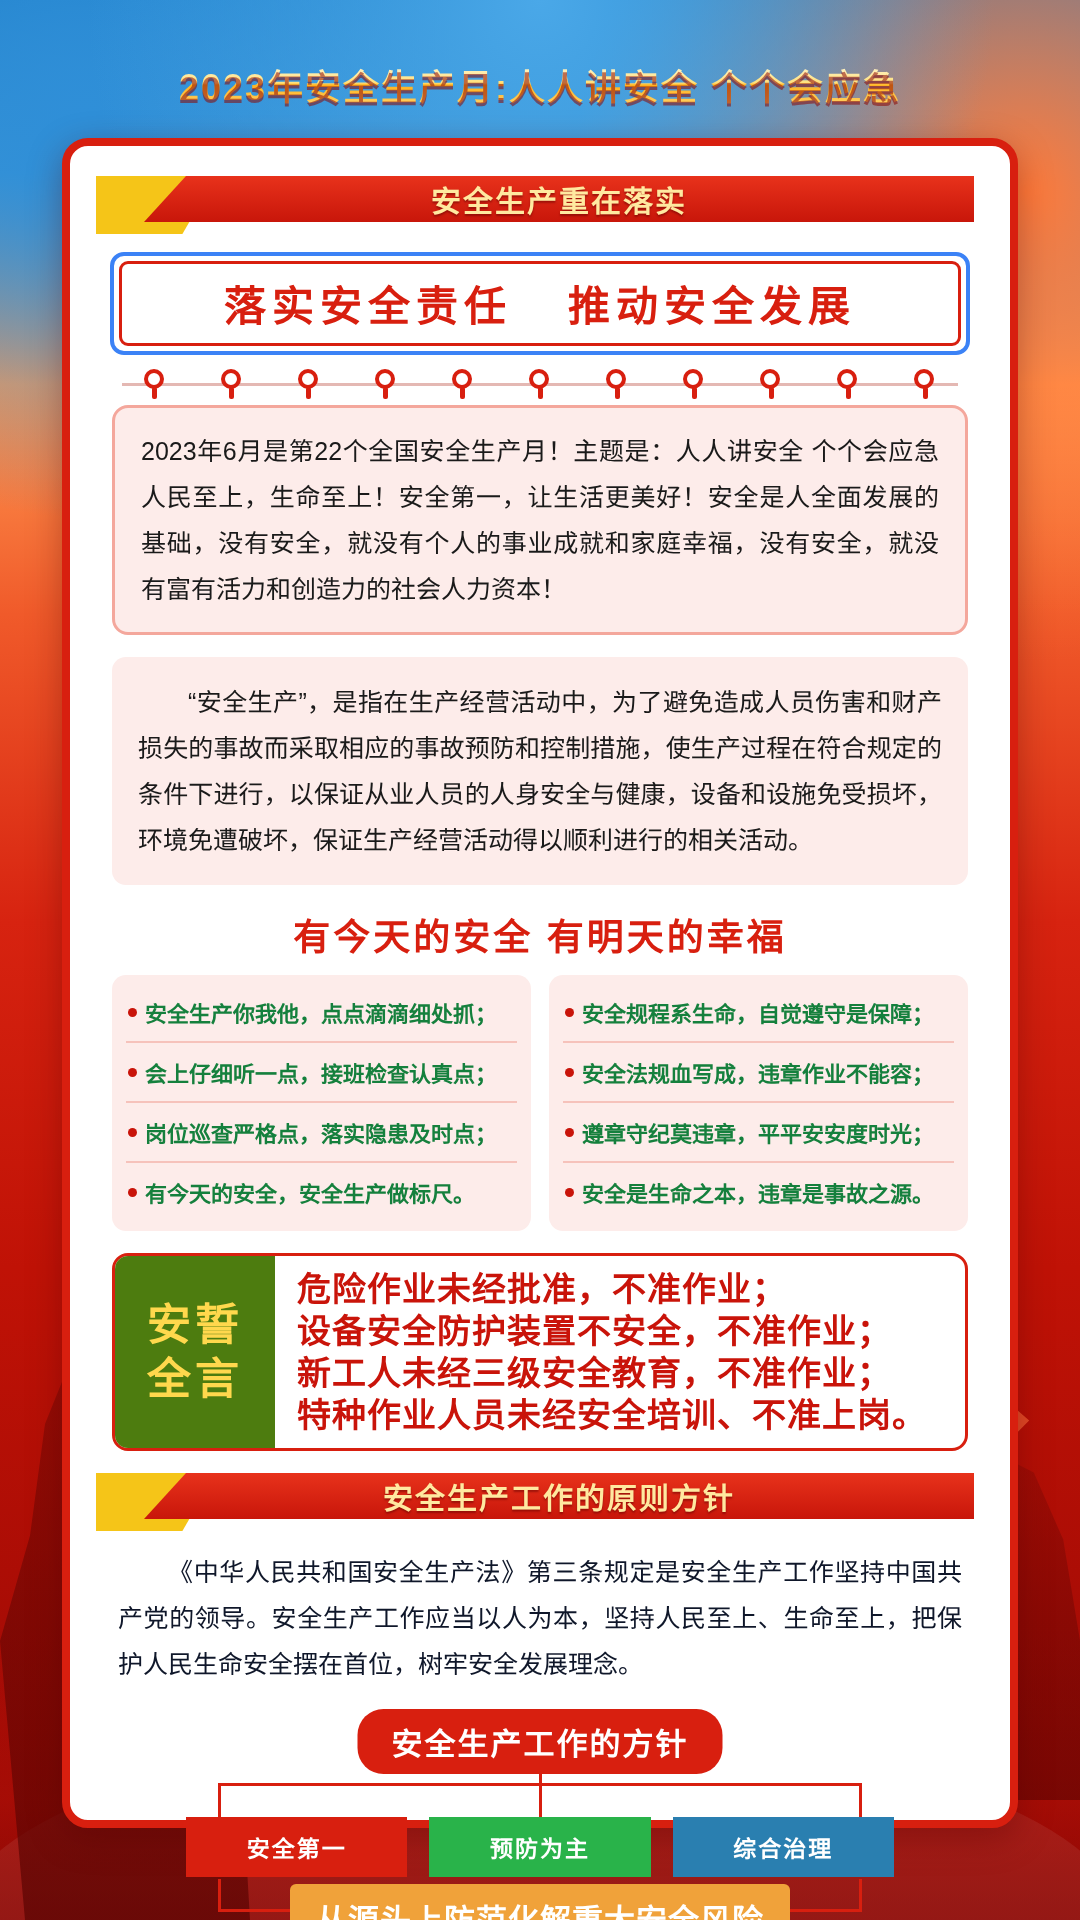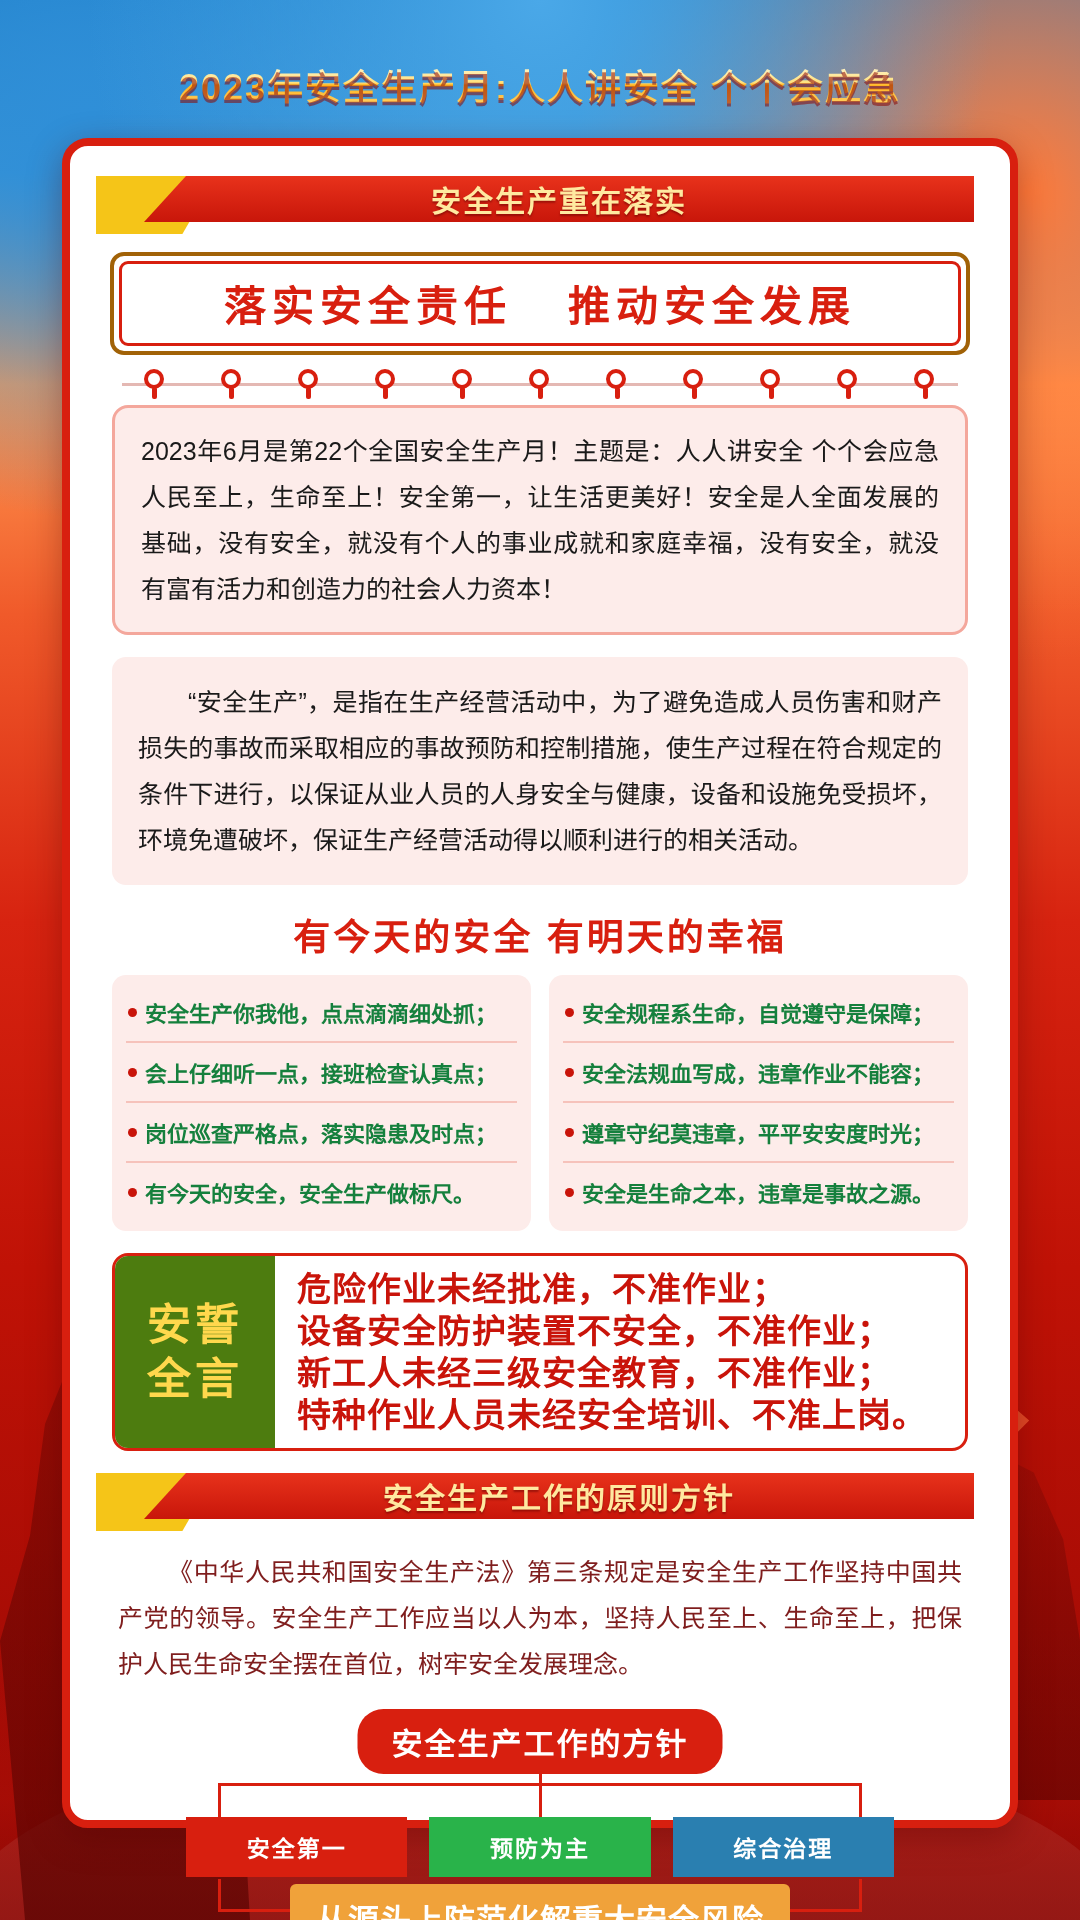--- a/index.html
+++ b/index.html
@@ -77,21 +77,21 @@
     clip-path:polygon(42px 0,100% 0,100% 100%,0 100%);
     display:flex;align-items:center;justify-content:center;
   }
   .ribbon .bar span{
     color:#ffe9a0;font-size:30px;font-weight:bold;letter-spacing:2px;
     text-shadow:0 2px 2px rgba(100,0,0,.5);
   }
 
   
   .slogan{
-    margin:18px 14px 0 14px;border:4px solid #a16207;border-radius:14px;padding:5px;
+    margin:18px 14px 0 14px;border:4px solid #3b82f6;border-radius:14px;padding:5px;
   }
   .slogan-inner{
     border:3px solid #d81f0f;border-radius:9px;
     display:flex;align-items:center;justify-content:center;gap:56px;
     padding:8px 0 10px 0;
   }
   .slogan-inner span{
     font-size:42px;font-weight:bold;color:#d81f0f;letter-spacing:6px;
   }
 
@@ -151,21 +151,21 @@
   .oath-body{
     flex:1;padding:14px 22px;display:flex;flex-direction:column;justify-content:center;gap:4px;
   }
   .oath-body div{
     font-size:34px;font-weight:bold;color:#c9140a;line-height:38px;letter-spacing:1px;
   }
 
   
   .principle-p{margin:18px 22px 0 22px;}
   .principle-p p{
-    margin:0;font-size:25px;line-height:46px;color:#7f1d1d;text-align:justify;text-indent:50px;
+    margin:0;font-size:25px;line-height:46px;color:#0f172a;text-align:justify;text-indent:50px;
   }
 
   
   .flow{position:relative;margin:22px 16px 0 16px;height:230px;}
   .flow-top{
     position:absolute;left:50%;transform:translateX(-50%);top:0;
     background:#d81f0f;color:#fff;border-radius:26px;
     padding:10px 34px;font-size:31px;font-weight:bold;letter-spacing:2px;
   }
   .connector{position:absolute;border-color:#d81f0f;border-style:solid;}

